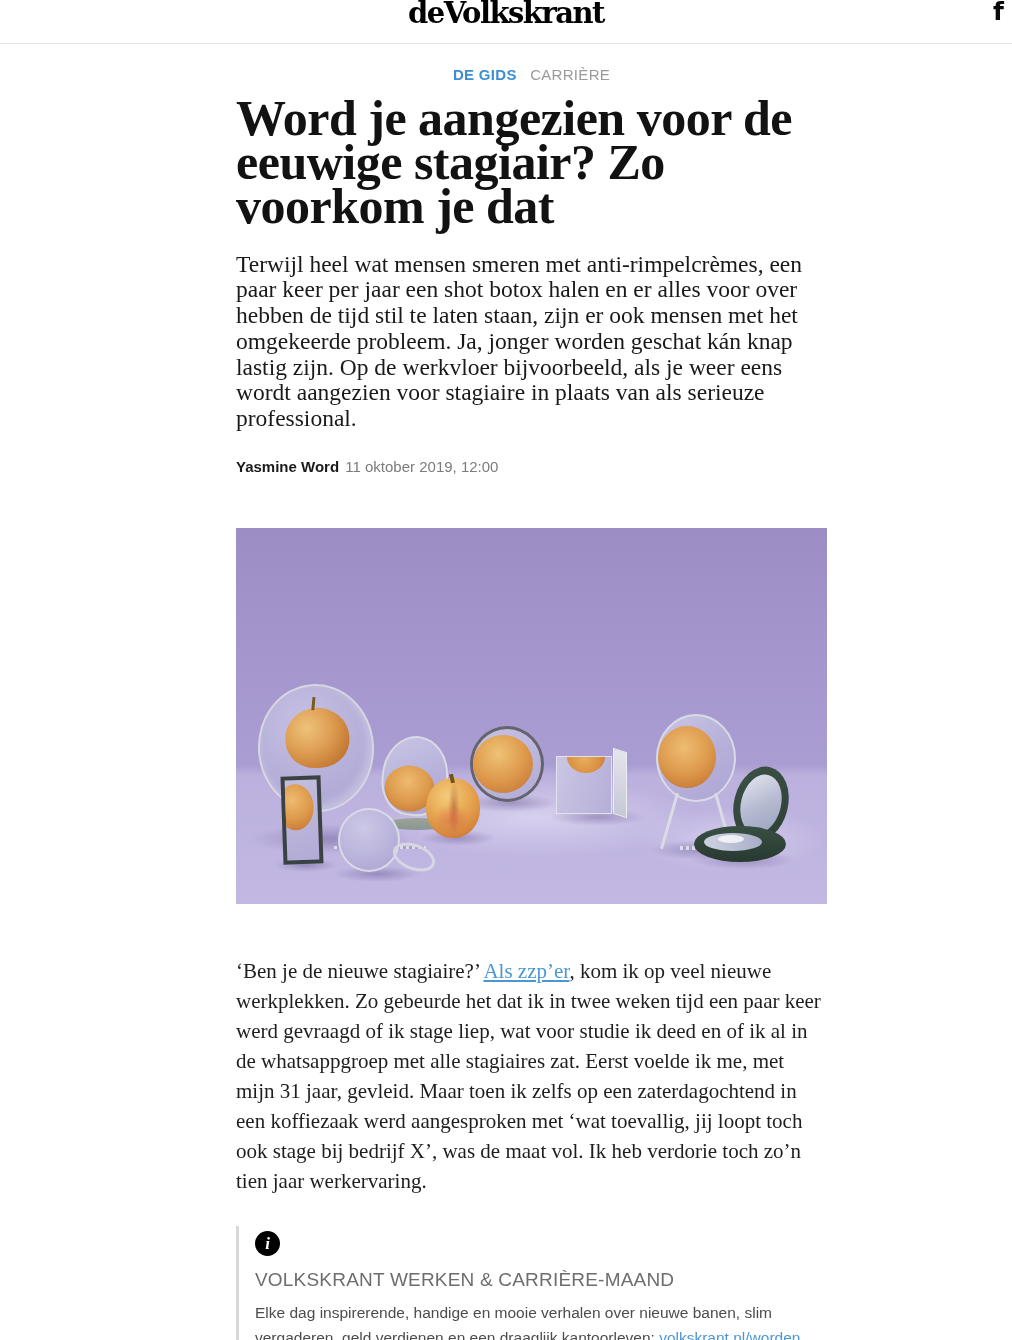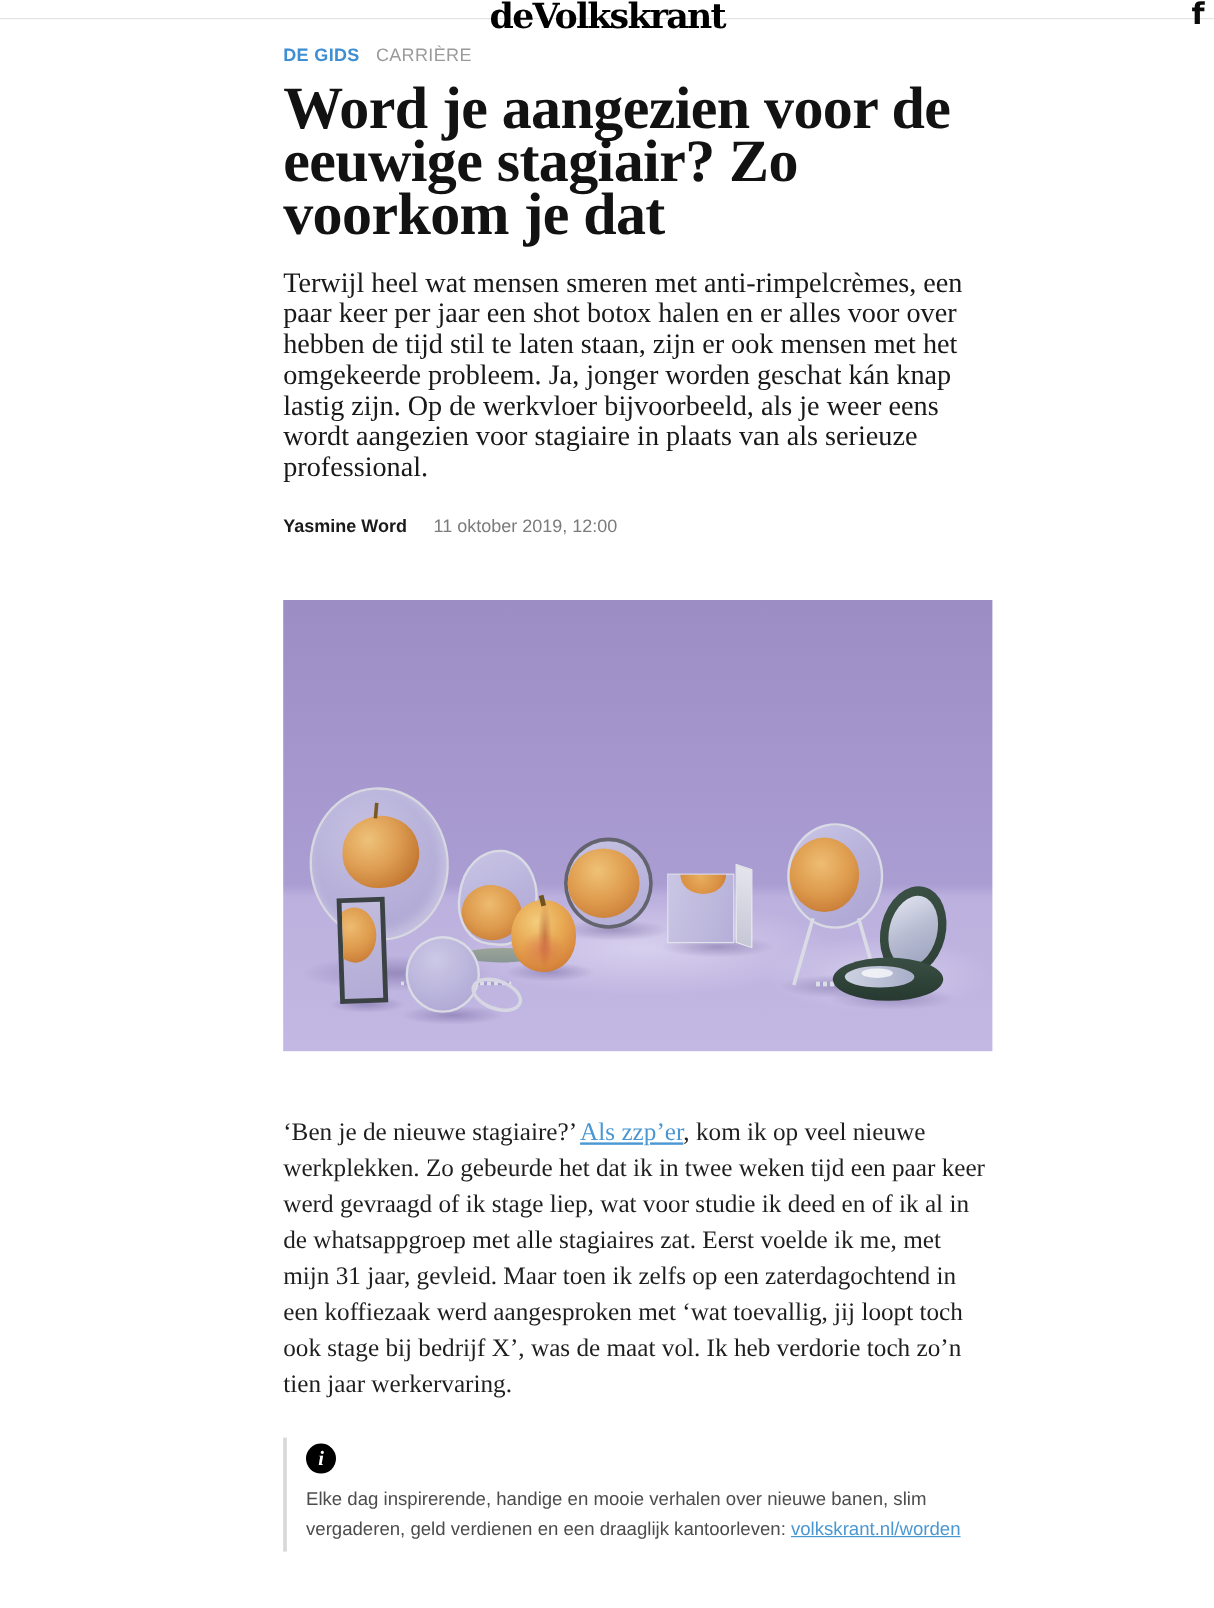--- a/index.html
+++ b/index.html
@@ -3,53 +3,53 @@
 <meta charset="utf-8">
 <style>
   * { box-sizing: border-box; }
   html,body { margin:0; padding:0; }
   body {
     width:1012px; height:1340px; position:relative; overflow:hidden;
     background:#ffffff; font-family:"Liberation Sans", sans-serif;
   }
 
   
-  .topbar { position:relative; height:16px; border-bottom:1px solid #e3e3e3; }
+  .topbar { position:relative; height:44px; border-bottom:1px solid #e3e3e3; }
   .brand {
     position:absolute; left:50%; transform:translateX(-50%); top:-4px;
     font-family:"DejaVu Serif", serif; font-weight:bold; font-size:29px;
     letter-spacing:-1.5px; color:#000; white-space:nowrap; cursor:pointer;
   }
   .fb {
     position:absolute; right:-3px; top:-3px; width:22px;
     font-family:"DejaVu Sans", sans-serif; font-weight:bold; font-size:25px;
     color:#0a0a0a; cursor:pointer;
   }
 
   
   .content { width:591px; margin-left:236px; }
 
-  .labels { margin-top:23px; font-size:15px; letter-spacing:.3px; line-height:16px; }
+  .labels { margin-top:23px; font-size:15px; letter-spacing:.3px; line-height:16px;text-align:center; }
   .label-section { color:#3d8ed3; font-weight:bold; text-decoration:none; cursor:pointer; }
   .label-category { color:#9a9a9a; text-decoration:none; margin-left:9px; cursor:pointer; }
 
   h1.title {
     margin:13px 0 0 0; font-family:"Liberation Serif", serif;
     font-size:50px; line-height:44px; font-weight:700; letter-spacing:-0.5px;
     color:#121212;
   }
 
   .intro {
     font-family:"Liberation Serif", serif;
     font-size:23.5px; line-height:25.8px; color:#191919;
   }
 
   .byline { margin-top:26px; font-size:15px; color:#1a1a1a; line-height:18px; }
   .byline .author { font-weight:bold; }
-  .byline .date { color:#7b7b7b; margin-left:18px;text-align:center; }
+  .byline .date { color:#7b7b7b; margin-left:2px;text-align:center; }
 
   
   .hero {
     margin-top:52px; width:591px; height:376px; position:relative; overflow:hidden;
     background:linear-gradient(180deg,#9c8ec4 0%,#a698cf 40%,#aa9dd2 63%,#bcb1de 66%,#c2b8e3 100%);
   }
   .hero * { position:absolute; }
   .pool1 { left:140px; top:250px; width:320px; height:80px; border-radius:50%;
     background:radial-gradient(ellipse at center, rgba(246,243,255,.45) 0%, rgba(246,243,255,0) 70%); }
   .pool2 { left:400px; top:280px; width:190px; height:64px; border-radius:50%;
@@ -246,18 +246,19 @@
       </div>
     </div>
   </figure>
 
   <p class="body-text">
     <span>‘Ben je de nieuwe stagiaire?’ </span><a class="inline-link">Als zzp’er</a><span>, kom ik op veel nieuwe werkplekken. Zo gebeurde het dat ik in twee weken tijd een paar keer werd gevraagd of ik stage liep, wat voor studie ik deed en of ik al in de whatsappgroep met alle stagiaires zat. Eerst voelde ik me, met mijn 31 jaar, gevleid. Maar toen ik zelfs op een zaterdagochtend in een koffiezaak werd aangesproken met ‘wat toevallig, jij loopt toch ook stage bij bedrijf X’, was de maat vol. Ik heb verdorie toch zo’n tien jaar werkervaring.</span>
   </p>
 
   <aside class="infobox">
     <div class="info-icon">i</div>
+    <div class="info-heading">VOLKSKRANT WERKEN &amp; CARRIÈRE-MAAND</div>
     <div class="info-text">
       <span>Elke dag inspirerende, handige en mooie verhalen over nieuwe banen, slim vergaderen, geld verdienen en een draaglijk kantoorleven: </span><a class="inline-link">volkskrant.nl/worden</a>
     </div>
   </aside>
 
 </main>
 
 </body></html>

